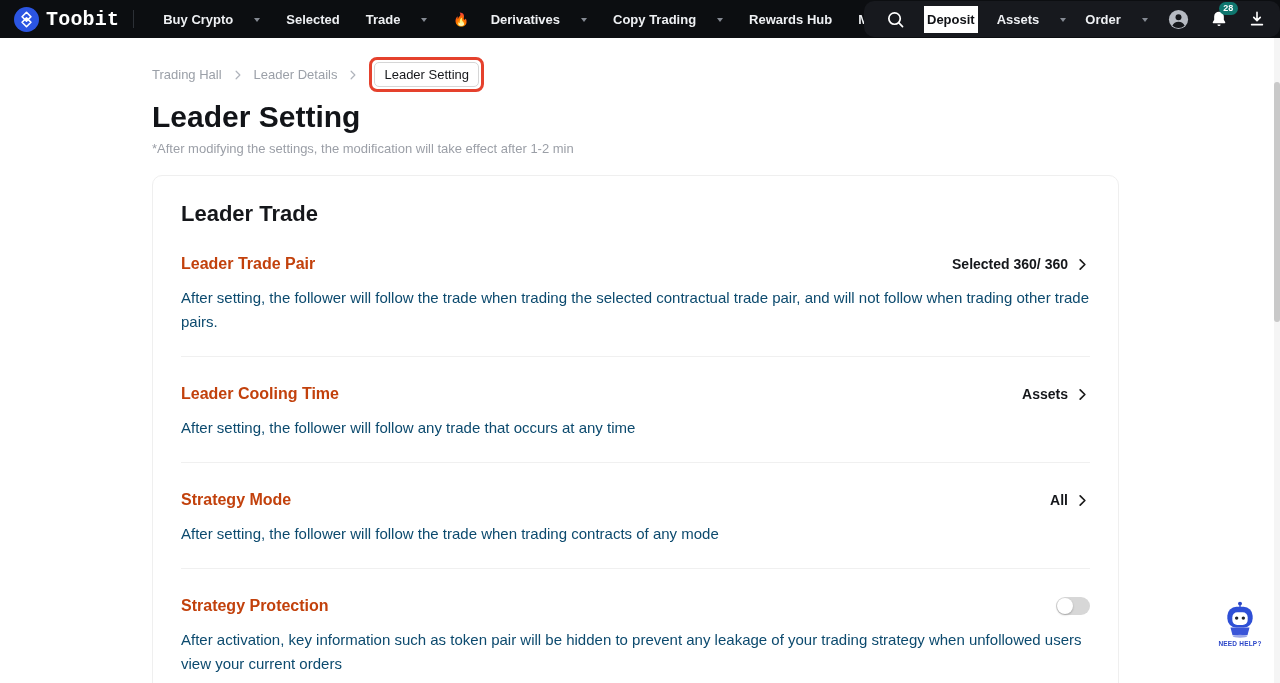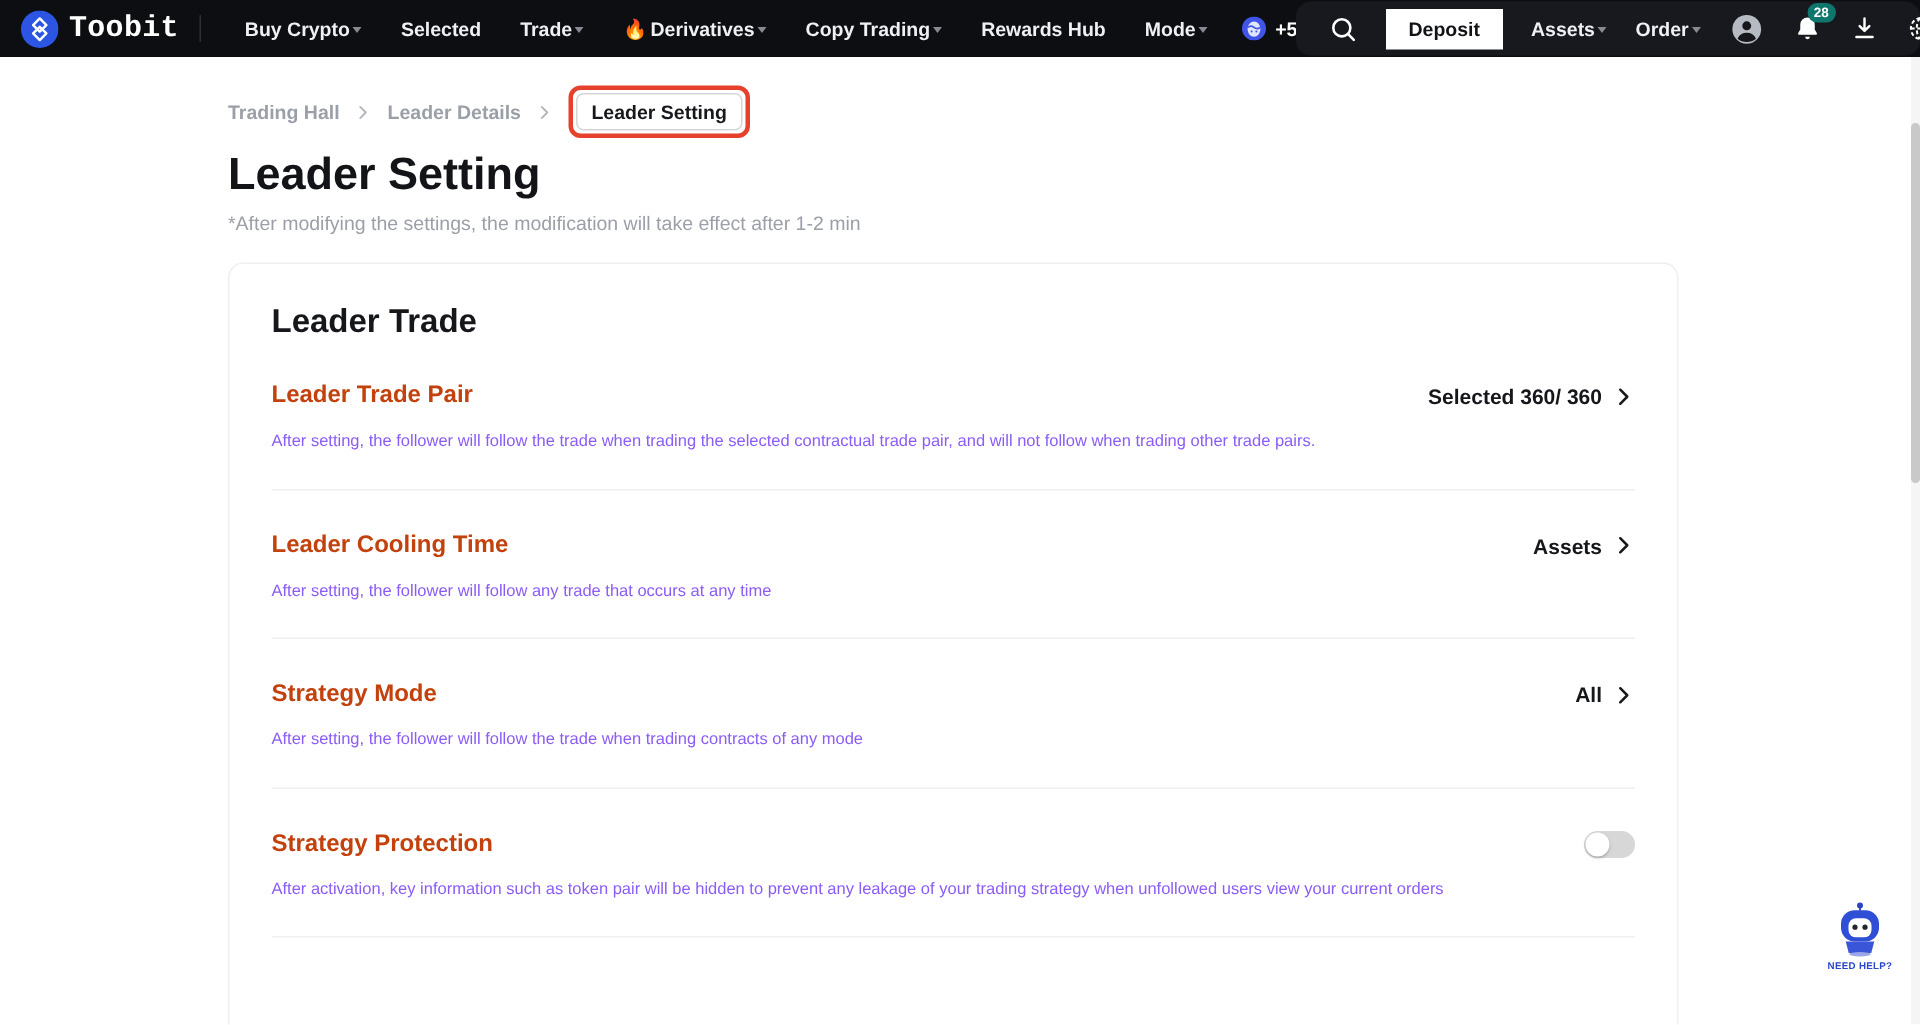--- a/index.html
+++ b/index.html
@@ -7,59 +7,59 @@
     font-family:"Liberation Sans", sans-serif; }
   .viewport { position:relative; width:1280px; height:683px; background:#fff; overflow:hidden; }
 
   
   .topnav { position:absolute; top:0; left:0; width:1280px; height:38px;
     background:#0c0e11; display:flex; align-items:center; z-index:20; }
   .nav-left { display:flex; align-items:center; height:100%; padding-left:14px; }
   .brand { display:flex; align-items:center; gap:7px; cursor:pointer; }
   .brand-name { color:#fff; font-size:20px; font-weight:700; letter-spacing:.2px;font-family:Liberation Mono, monospace; }
   .nav-divider { width:1px; height:18px; background:#2c3036; margin:0 16px 0 14px; }
-  .nav-item { display:flex; align-items:center; gap:2px; color:#eef0f3; font-size:13px;
+  .nav-item { display:flex; align-items:center; gap:21px; color:#eef0f3; font-size:13px;
     font-weight:600; margin:0 13px; cursor:pointer; white-space:nowrap; text-decoration:none; }
   .fire { font-size:13px; line-height:1; }
   .caret { width:0; height:0; border-left:3.5px solid transparent; border-right:3.5px solid transparent;
     border-top:4.5px solid #858a93; margin-top:1px; }
   .promo { display:flex; align-items:center; gap:6px; margin-left:10px; cursor:pointer; }
   .promo-label { color:#fff; font-size:13px; font-weight:700; }
 
   .nav-right { position:absolute; right:0; top:1px; height:36px; width:416px;
     background:#17191e; border-radius:10px; display:flex; align-items:center;
     gap:19px; padding:0 16px 0 22px; }
   .icon-btn { display:flex; align-items:center; justify-content:center; cursor:pointer; position:relative; }
   .deposit-btn { background:#fff; color:#101216; font-size:13px; font-weight:700;
-    border:none; border-radius:0; padding:6px 15px; cursor:pointer; }
+    border:none; border-radius:0; padding:6px 3px; cursor:pointer; }
   .badge { position:absolute; top:-7px; left:10px; background:#0f766e; color:#fff;
     font-size:9px; font-weight:700; border-radius:8px; padding:1.5px 4.5px; line-height:1.1; }
 
   
-  .breadcrumb { position:absolute; left:152px; top:57px; display:flex; align-items:center; gap:10px;font-weight:bold; }
+  .breadcrumb { position:absolute; left:152px; top:57px; display:flex; align-items:center; gap:10px; }
   .crumb { color:#9ba0a8; font-size:13px; cursor:pointer; }
   .crumb-sep { display:flex; align-items:center; }
   .crumb-current-box { border:3px solid #e5412d; border-radius:8px; padding:2px; }
   .crumb-current { display:inline-block; border:1px solid #d6d6d6; border-radius:5px;
     padding:4px 9px; color:#16181c; font-size:13px; cursor:pointer; }
 
   
   .page-title { position:absolute; left:152px; top:100px; font-size:30px; font-weight:700; color:#121418; }
   .page-subtitle { position:absolute; left:152px; top:141px; font-size:13px; color:#9b9fa7; }
 
   
   .card { position:absolute; left:152px; top:175px; width:967px; height:560px;
     background:#fff; border:1px solid #efefef; border-radius:10px; padding:25px 28px; }
   .section-heading { font-size:22px; font-weight:700; color:#15171b; }
   .setting-row { padding-top:20px; }
   .setting-row .row-head { display:flex; align-items:center; justify-content:space-between; margin-top:8px; }
   .row-title { font-size:16px; font-weight:700; color:#c2410c; }
   .row-value { display:flex; align-items:center; gap:7px; cursor:pointer; }
   .row-value span { font-size:14px; font-weight:700; color:#15171b; }
-  .row-desc { margin-top:13px; font-size:11px; color:#8b5cf6; line-height:1.6; max-width:925px; }
+  .row-desc { margin-top:13px; font-size:15px; color:#0c4a6e; line-height:1.6; max-width:925px; }
   .row-sep { border-bottom:1px solid #f0f0f0; margin-top:22px; }
   .toggle { width:34px; height:18px; border-radius:9px; background:#d7d7d7; position:relative; cursor:pointer; }
   .toggle .knob { position:absolute; left:1px; top:1px; width:16px; height:16px; border-radius:50%;
     background:#fff; box-shadow:0 1px 2px rgba(0,0,0,.25); }
 
   
   .help-widget { position:absolute; left:1218px; top:600px; width:44px; text-align:center; cursor:pointer; }
   .help-label { font-size:6.5px; font-weight:700; color:#2b46c8; letter-spacing:.2px; margin-top:-2px; }
 
   

